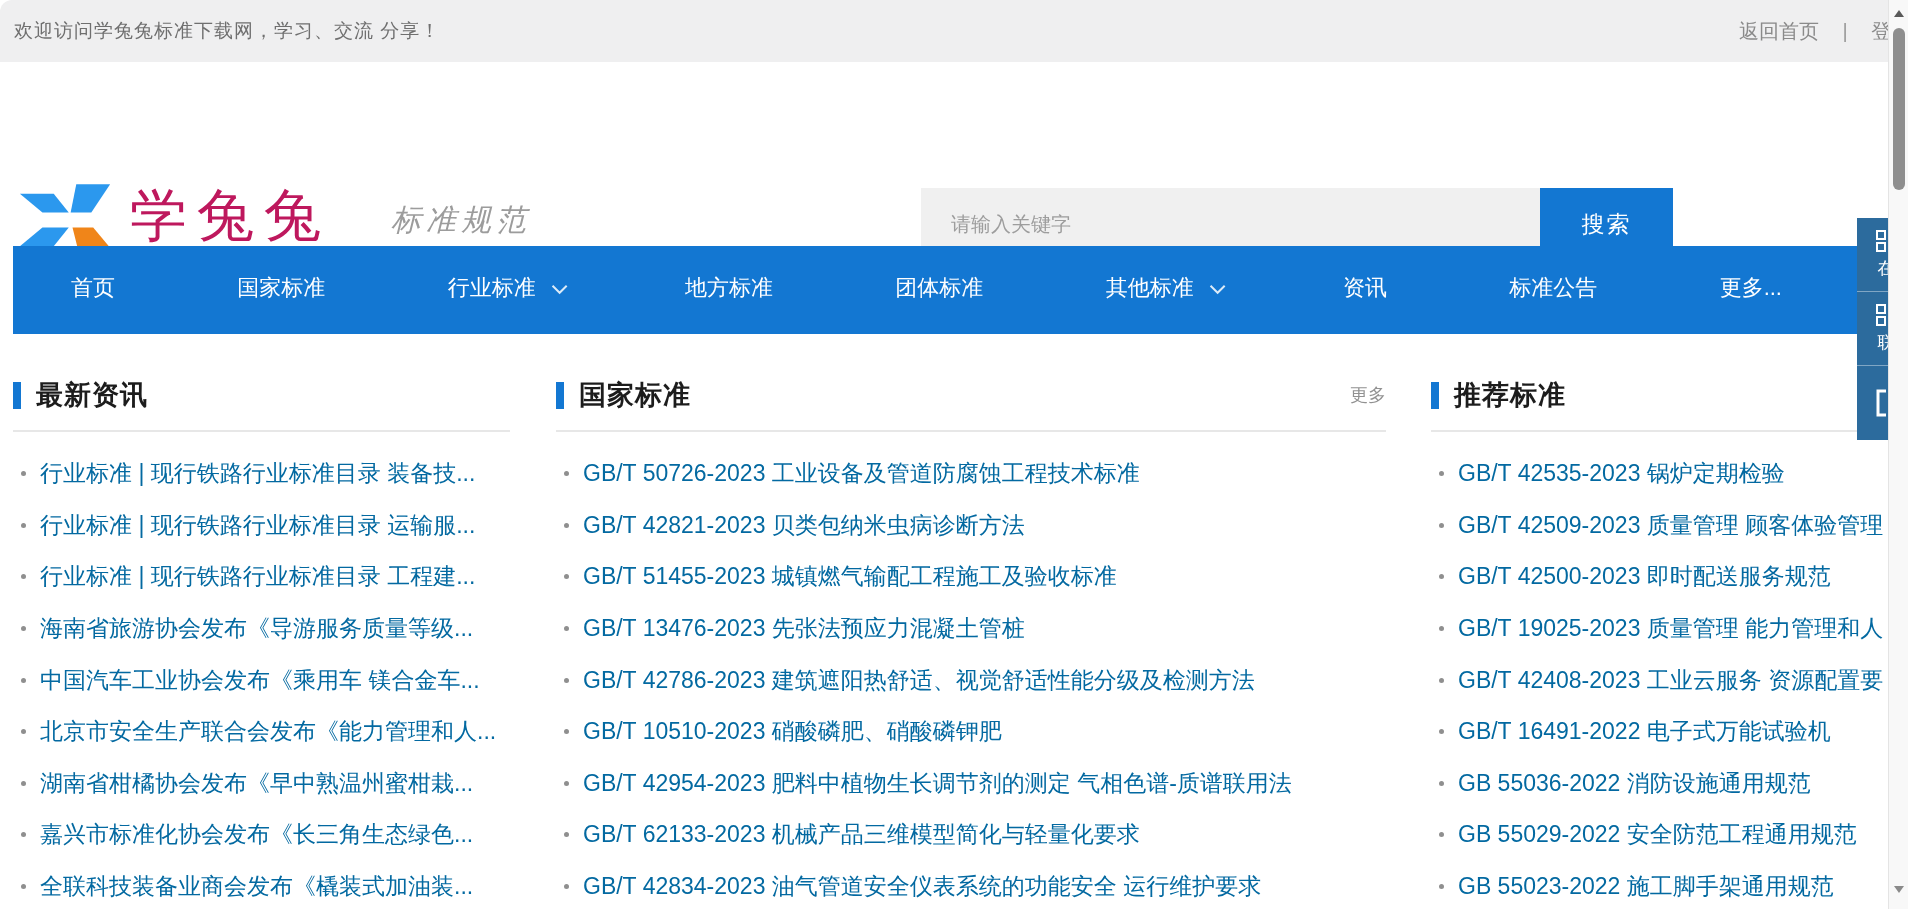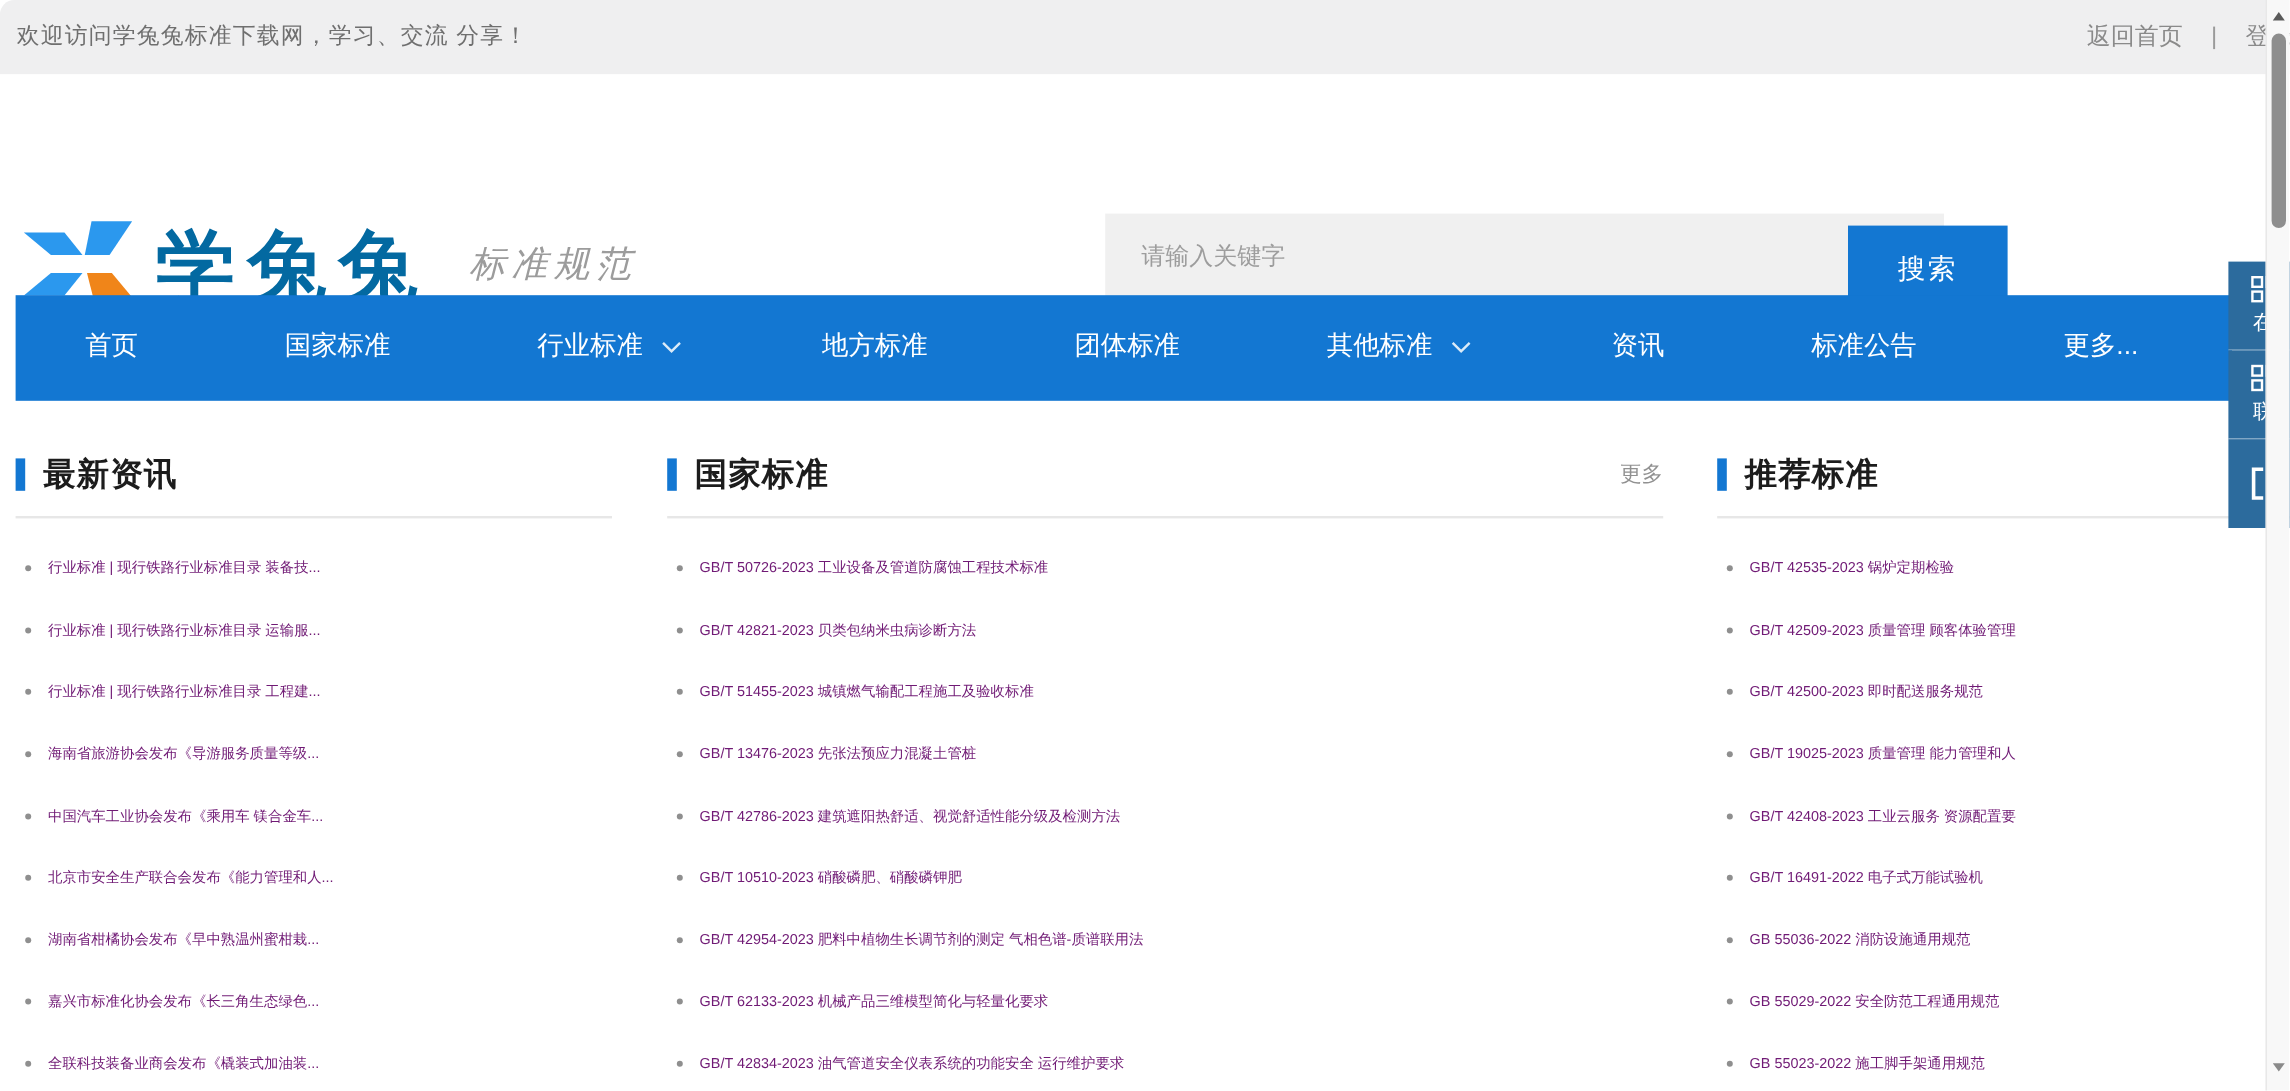--- a/index.html
+++ b/index.html
@@ -10,43 +10,43 @@
   
   .topbar { position:absolute; left:0; top:0; width:1908px; height:62px; background:#efeff0; }
   .welcome { position:absolute; left:14px; top:0; line-height:62px; font-size:19px; color:#6f6f6f; letter-spacing:1px; }
   .top-links { position:absolute; left:1739px; top:0; line-height:62px; font-size:20px; color:#8a8a8a; white-space:nowrap; }
   .top-links .sep { margin:0 18px; color:#9a9a9a; }
   .top-links a { color:#8a8a8a; text-decoration:none; cursor:pointer; }
 
   
   .header { position:absolute; left:0; top:62px; width:1908px; height:184px; background:#fff; }
   .logo-icon { position:absolute; left:18px; top:118px; width:94px; height:80px; cursor:pointer; }
-  .brand { position:absolute; left:130px; top:116px; font-size:66px; font-weight:700; color:#0369a1; letter-spacing:10px; cursor:pointer; }
+  .brand { position:absolute; left:130px; top:116px; font-size:57px; font-weight:400; color:#be185d; letter-spacing:10px; cursor:pointer; }
   .tagline { position:absolute; left:391px; top:138px; font-size:30px; color:#9c9c9c; letter-spacing:5px;font-style:italic; }
-  .search-input { position:absolute; left:921px; top:116px; width:699px; height:72px; background:#f0f0f0; border:none; outline:none; padding:0 0 0 30px; font-size:20px; color:#444; font-family:inherit; }
+  .search-input { position:absolute; left:921px; top:126px; width:699px; height:72px; background:#f0f0f0; border:none; outline:none; padding:0 0 0 30px; font-size:20px; color:#444; font-family:inherit; }
   .search-input::placeholder { color:#9d9d9d; }
   .search-btn { position:absolute; left:1540px; top:126px; width:133px; height:72px; background:var(--accent-blue,#1377d2); color:#fff; border:none; font-size:23px; font-family:inherit; cursor:pointer; letter-spacing:2px; }
 
   
   .nav { position:absolute; left:13px; top:246px; width:1847px; height:88px; background:var(--accent-blue,#1377d2); display:flex; align-items:center; justify-content:space-between; padding:0 78px 4px 58px; }
   .nav a { color:#fff; font-size:22px; text-decoration:none; cursor:pointer; white-space:nowrap; display:flex; align-items:center; }
   .chev { display:inline-block; width:11px; height:11px; border-right:2px solid rgba(255,255,255,.85); border-bottom:2px solid rgba(255,255,255,.85); transform:rotate(45deg) translateY(-3px); margin-left:16px; }
 
   
   .col { position:absolute; top:378px; }
   .col-news { left:13px; width:497px; }
   .col-national { left:556px; width:830px; }
   .col-reco { left:1431px; width:620px; }
   .col-head { display:flex; align-items:center; height:34px; }
   .col-mark { width:8px; height:27px; background:var(--accent-blue,#1377d2); margin-right:15px; }
   .col-title { font-size:27px; font-weight:700; color:#1c1c1c; letter-spacing:1px; }
   .col-more { margin-left:auto; font-size:18px; color:#919191; cursor:pointer; text-decoration:none; }
   .col-divider { height:2px; background:#e7e7e7; margin-top:18px; }
   .col ul { list-style:none; margin-top:16px; }
-  .col li { height:51.6px; display:flex; align-items:center; font-size:12px; color:#701a75; white-space:nowrap; overflow:hidden; cursor:pointer; }
+  .col li { height:51.6px; display:flex; align-items:center; font-size:23px; color:#0369a1; white-space:nowrap; overflow:hidden; cursor:pointer; }
   .col li::before { content:""; flex:0 0 auto; width:5px; height:5px; border-radius:50%; background:#8f8f8f; margin:0 14px 0 8px; }
 
   
   .side-tools { position:absolute; left:1857px; top:218px; width:60px; z-index:5; }
   .tool-btn { width:60px; height:74px; background:var(--tool-blue,#2c6b9d); border-bottom:1px solid rgba(255,255,255,.4); display:flex; flex-direction:column; align-items:center; justify-content:center; cursor:pointer; color:#fff; }
   .tool-btn:last-child { border-bottom:none; }
   .tool-btn .t-label { font-size:17px; margin-top:4px; letter-spacing:2px; }
   .tool-btn svg { display:block; }
 
   

